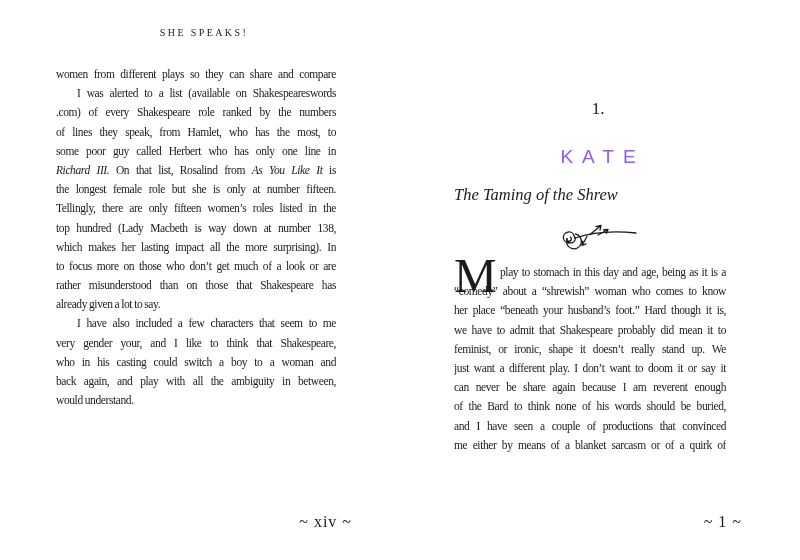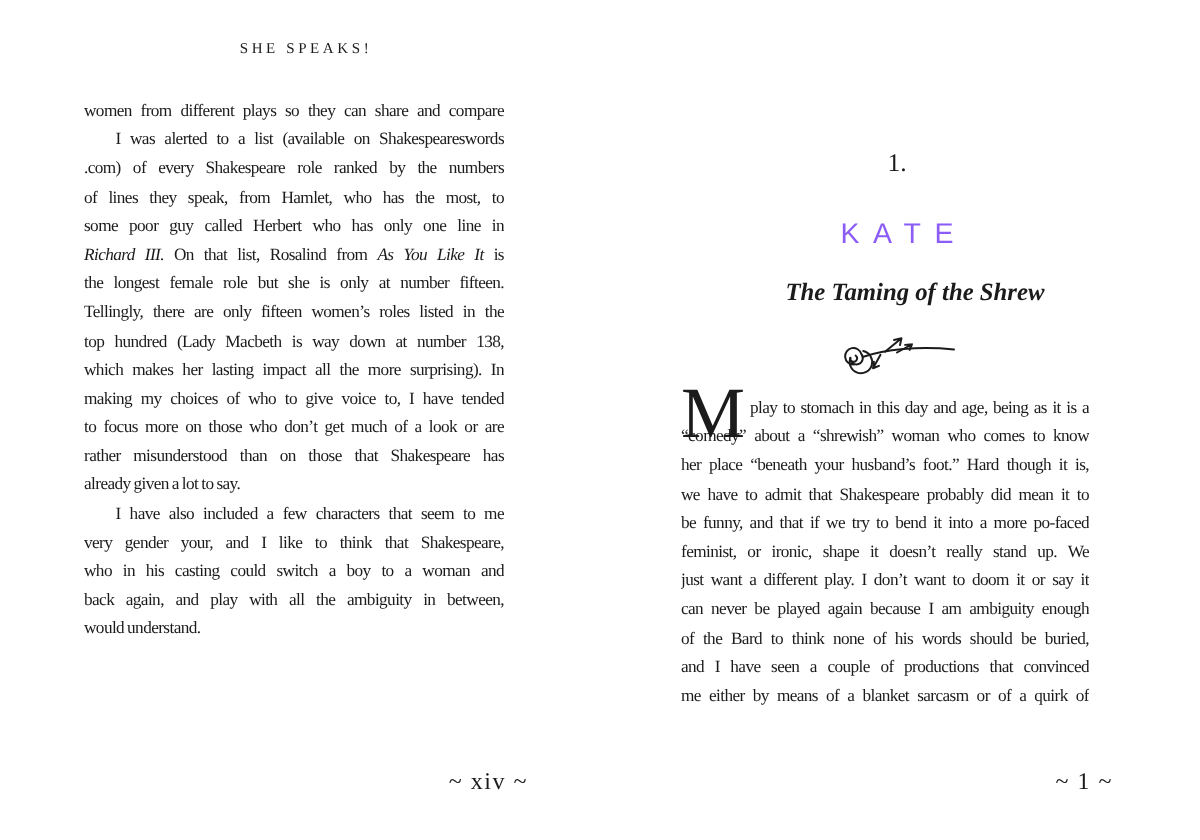--- a/index.html
+++ b/index.html
@@ -36,21 +36,21 @@
     font-size:16px;letter-spacing:1px;
   }
 
   .chapter-number{position:absolute;top:99px;left:0;width:100%;text-align:center;font-size:17px;}
   .chapter-name{
     position:absolute;top:146px;left:0;width:100%;text-align:center;
     font-family:"Liberation Sans","DejaVu Sans",sans-serif;
     font-size:19px;font-weight:400;letter-spacing:9px;padding-left:9px;box-sizing:border-box;
     color:#8b5cf6;
   }
-  .chapter-play{position:absolute;top:185px;left:12px;width:100%;text-align:center;font-size:16.5px;font-style:italic;font-weight:bold;}
+  .chapter-play{position:absolute;top:185px;left:0;width:100%;text-align:left;font-size:16.5px;font-style:italic;}
 
   .ornament{position:absolute;top:222px;left:50%;transform:translateX(-50%);}
 
   .drop-cap{
     position:absolute;top:252px;left:0;
     font-size:48px;line-height:1;font-weight:400;
   }
 </style>
 </head>
 <body>
@@ -61,21 +61,20 @@
       <div class="line">women from different plays so they can share and compare</div>
       <div class="line indent">I was alerted to a list (available on Shakespeareswords</div>
       <div class="line">.com) of every Shakespeare role ranked by the numbers</div>
       <div class="line">of lines they speak, from Hamlet, who has the most, to</div>
       <div class="line">some poor guy called Herbert who has only one line in</div>
       <div class="line"><span class="it">Richard III.</span><span> On that list, Rosalind from </span><span class="it">As You Like It</span><span> is</span></div>
       <div class="line">the longest female role but she is only at number fifteen.</div>
       <div class="line">Tellingly, there are only fifteen women’s roles listed in the</div>
       <div class="line">top hundred (Lady Macbeth is way down at number 138,</div>
       <div class="line">which makes her lasting impact all the more surprising). In</div>
-      <div class="line">making my choices of who to give voice to, I have tended</div>
       <div class="line">to focus more on those who don’t get much of a look or are</div>
       <div class="line">rather misunderstood than on those that Shakespeare has</div>
       <div class="line last">already given a lot to say.</div>
       <div class="line indent">I have also included a few characters that seem to me</div>
       <div class="line">very gender your, and I like to think that Shakespeare,</div>
       <div class="line">who in his casting could switch a boy to a woman and</div>
       <div class="line">back again, and play with all the ambiguity in between,</div>
       <div class="line last">would understand.</div>
     </div>
   <div class="page-number">~ xiv ~</div>
@@ -98,22 +97,21 @@
       </g>
     </svg>
   </span>
 
   <div class="drop-cap">M</div>
   <div class="body-block" id="right-body">
       <div class="line dc-ind">play to stomach in this day and age, being as it is a</div>
       <div class="line">“comedy” about a “shrewish” woman who comes to know</div>
       <div class="line">her place “beneath your husband’s foot.” Hard though it is,</div>
       <div class="line">we have to admit that Shakespeare probably did mean it to</div>
-      <div class="line">be funny, and that if we try to bend it into a more po-faced</div>
       <div class="line">feminist, or ironic, shape it doesn’t really stand up. We</div>
       <div class="line">just want a different play. I don’t want to doom it or say it</div>
-      <div class="line">can never be played again because I am ambiguity enough</div>
+      <div class="line">can never be share again because I am reverent enough</div>
       <div class="line">of the Bard to think none of his words should be buried,</div>
       <div class="line">and I have seen a couple of productions that convinced</div>
       <div class="line">me either by means of a blanket sarcasm or of a quirk of</div>
     </div>
   <div class="page-number">~ 1 ~</div>
 </div>
 
 </body></html>

